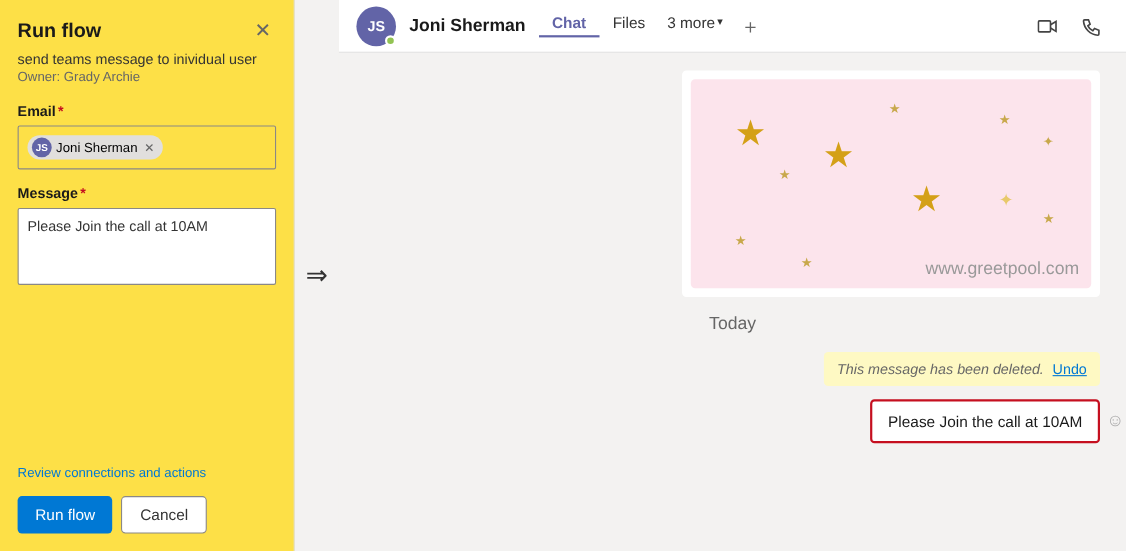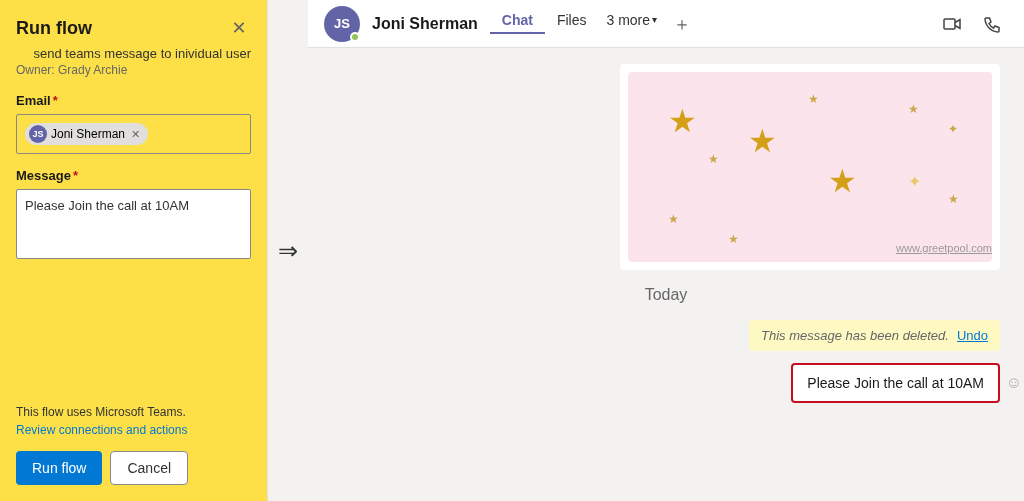--- a/index.html
+++ b/index.html
@@ -36,21 +36,20 @@
       width: 24px;
       height: 24px;
       display: flex;
       align-items: center;
       justify-content: center;
     }
     .panel-subtitle {
       font-size: 13px;
       color: #333;
       margin-bottom: 2px;
-      text-align: right;
     }
     .panel-owner {
       font-size: 12px;
       color: #666;
       margin-bottom: 16px;
     }
     .field-label {
       font-size: 13px;
       font-weight: 600;
       color: #1a1a1a;
@@ -286,24 +285,23 @@
       width: 100%;
       height: 190px;
       background: linear-gradient(135deg, #fce4ec 0%, #fce4ec 100%);
       border-radius: 4px;
       position: relative;
       overflow: hidden;
     }
     .card-watermark {
       position: absolute;
       bottom: 8px;
-      right: 0;
-      font-size: 11px;
+      right: 11px;
+      font-size: 16px;
       color: #999;
-      text-decoration: underline;
     }
     
     .star {
       position: absolute;
       color: #d4a017;
       font-size: 20px;
     }
     .star-lg { font-size: 32px; color: #d4a017; }
     .star-sm { font-size: 12px; color: #c8a84b; }
     .star-outline { font-size: 16px; color: #e8c96a; }
@@ -382,21 +380,20 @@
   </div>
 
   <div>
     <div class="field-label">
       <span>Message</span><span class="required-star">*</span>
     </div>
   </div>
   <textarea class="message-field-container" style="">Please Join the call at 10AM</textarea>
 
   <div class="panel-footer">
-    <div class="flow-note">This flow uses Microsoft Teams.</div>
     <a class="review-link" href="#">Review connections and actions</a>
     <div class="btn-row">
       <button class="btn-primary">Run flow</button>
       <button class="btn-secondary">Cancel</button>
     </div>
   </div>
 </div>
 
 <div id="arrow-area">
   <span class="arrow-icon">⇒</span>

